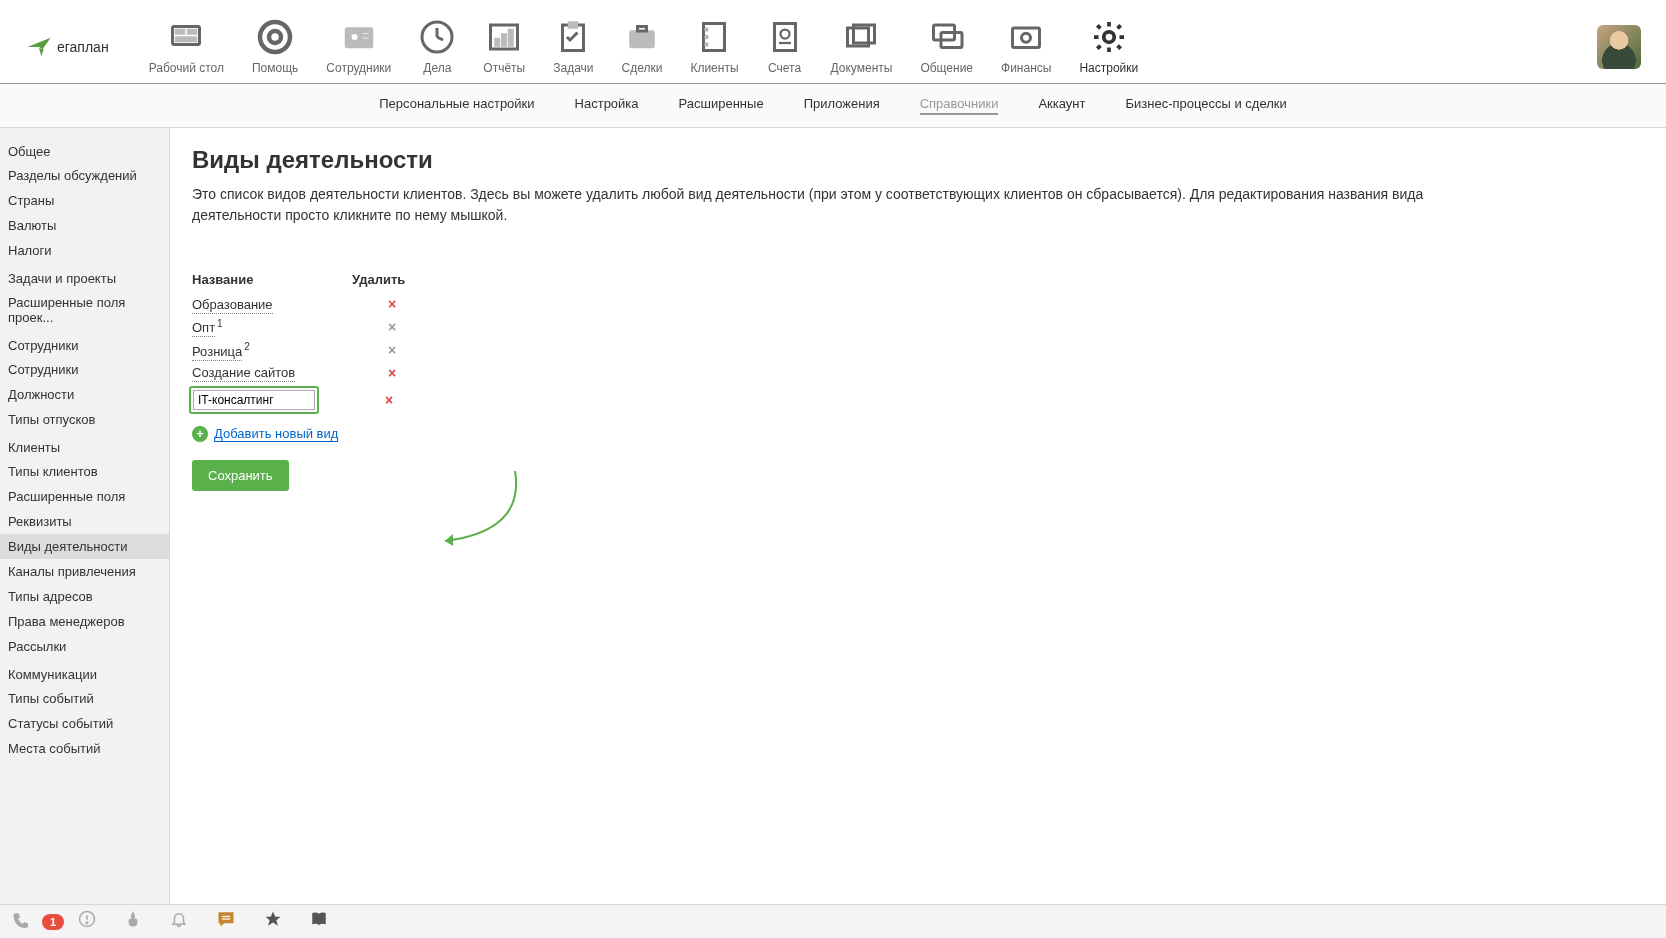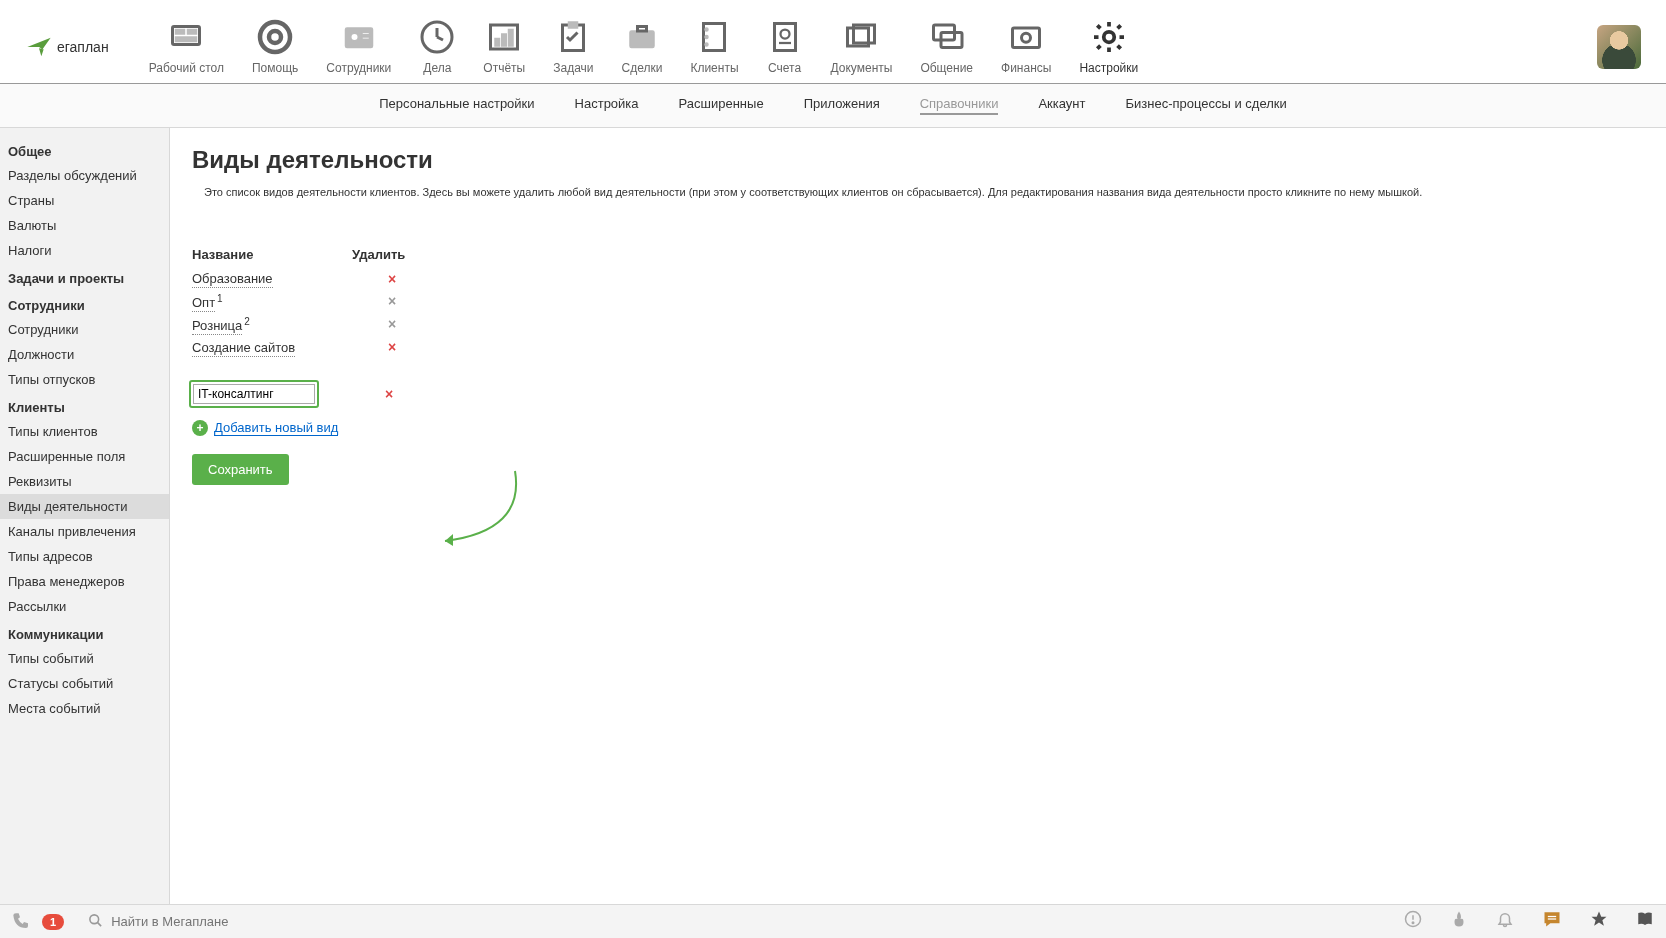--- a/index.html
+++ b/index.html
@@ -20,41 +20,41 @@
 .avatar::after{content:"";position:absolute;inset:0;background:radial-gradient(circle at 50% 35%, #e8c9a0 25%, transparent 26%), radial-gradient(circle at 50% 80%, #3a4a3a 40%, transparent 41%);}
 
 
 .subnav { display:flex; justify-content:center; gap:40px; padding: 12px 0; border-bottom:1px solid #d8d8d8; background:#fafafa; font-size:13px;text-align:center;}
 .subnav-item { cursor:pointer; color:#333; padding-bottom:2px;}
 .subnav-item.active { color:#999; border-bottom:2px solid #999; }
 
 
 .columns { display:flex; height: calc(100vh - 84px - 44px - 34px); }
 .sidebar { width:170px; background:#f2f2f2; border-right:1px solid #d8d8d8; overflow-y:auto; padding-top:8px;}
-.side-header { font-weight:bold; padding:8px 8px 4px 8px; }
+.side-header { font-weight:normal; padding:8px 8px 4px 8px; }
 .side-item { padding:5px 8px; cursor:pointer; }
 .side-item.active { background:#dcdcdc; }
 
 .main { flex:1; padding:18px 22px; position:relative;}
 h1 { font-size:24px; margin-bottom:10px; font-weight:bold; }
-.desc { font-size:11px; line-height:1.5; margin-bottom:14px; color:#333; max-width:1250px;margin-left:12px;}
+.desc { font-size:14px; line-height:1.5; margin-bottom:14px; color:#333; max-width:1250px;}
 
 .table-header { display:flex; font-weight:bold; padding:6px 0;margin-top:40px; }
 .col-name { width:160px; }
 .col-del { width:80px; }
 
 .row { display:flex; align-items:center; padding:3px 0; }
 .row .name { width:160px; }
 .row .name span { border-bottom:1px dotted #888; padding-bottom:1px; cursor:pointer; }
 .row .name sup { font-size:10px; margin-left:2px;}
 .row .del { width:80px; text-align:center; }
 .del-x { color:#999; font-size:14px; cursor:pointer; font-weight:bold;}
 .del-x.red { color:#d44; }
 
-.input-row { display:flex; align-items:center; padding:2px 0;margin-top:20px; }
+.input-row { display:flex; align-items:center; padding:2px 0; }
 .input-wrap { border:2px solid #5ab04a; border-radius:3px; padding:2px; width:130px; margin-left:-3px;}
 .input-wrap input { width:100%; border:1px solid #aaa; padding:2px 4px; font-size:12px; outline:none;}
 .input-row .del { width:80px; text-align:center; margin-left:30px;}
 
 .add-link { display:flex; align-items:center; gap:6px; margin-top:10px; cursor:pointer;}
 .plus-icon{ width:16px;height:16px;border-radius:50%;background:#5ab04a;color:#fff;display:flex;align-items:center;justify-content:center;font-size:12px;font-weight:bold;}
 .add-link span.text{ color:#0066cc; border-bottom:1px solid #0066cc;}
 
 .save-btn { margin-top:18px; background:#5ab04a; color:#fff; border:none; padding:8px 16px; border-radius:3px; font-size:13px; cursor:pointer;}
 
@@ -228,20 +228,21 @@
   </div>
 
 <div class="columns">
   <div class="sidebar" id="sidebar">
       <div class="side-header">Общее</div>
       <div class="side-item">Разделы обсуждений</div>
       <div class="side-item">Страны</div>
       <div class="side-item">Валюты</div>
       <div class="side-item">Налоги</div>
       <div class="side-header">Задачи и проекты</div>
+      <div class="side-item">Расширенные поля проек...</div>
       <div class="side-header">Сотрудники</div>
       <div class="side-item">Сотрудники</div>
       <div class="side-item">Должности</div>
       <div class="side-item">Типы отпусков</div>
       <div class="side-header">Клиенты</div>
       <div class="side-item">Типы клиентов</div>
       <div class="side-item">Расширенные поля</div>
       <div class="side-item">Реквизиты</div>
       <div class="side-item active">Виды деятельности</div>
       <div class="side-item">Каналы привлечения</div>
@@ -299,29 +300,20 @@
   </div>
 </div>
 
 <div class="bottombar">
   <span class="phone-icon">
     <svg width="16" height="16" viewBox="0 0 24 24" fill="#aaa">
         <path d="M6 2 L10 2 L12 8 L9 10 Q12 16 16 18 L18 15 L24 17 L24 21 Q24 24 21 24 Q4 24 2 5 Q2 2 6 2 Z"></path>
       </svg>
   </span>
   <span class="notif-badge">1</span>
-  <div class="search-wrap">
-    <span class="search-icon">
-      <svg width="15" height="15" viewBox="0 0 24 24" fill="none" stroke="#999" stroke-width="2.5">
-          <circle cx="10" cy="10" r="7"></circle>
-          <line x1="15" y1="15" x2="21" y2="21"></line>
-        </svg>
-    </span>
-    <input class="search-input" placeholder="Найти в Мегаплане" style="">
-  </div>
   <div class="bottom-icons">
     <span><svg width="18" height="18" viewBox="0 0 24 24" fill="none" stroke="#aaa" stroke-width="2">
           <circle cx="12" cy="12" r="10"></circle>
           <line x1="12" y1="7" x2="12" y2="13"></line>
           <circle cx="12" cy="17" r="1" fill="#aaa"></circle>
         </svg></span>
     <span><svg width="18" height="18" viewBox="0 0 24 24" fill="#aaa">
           <path d="M12 2 Q8 8 10 12 Q6 10 6 16 Q6 22 12 22 Q18 22 18 16 Q18 10 14 12 Q16 8 12 2"></path>
         </svg></span>
     <span><svg width="18" height="18" viewBox="0 0 24 24" fill="none" stroke="#aaa" stroke-width="2">

